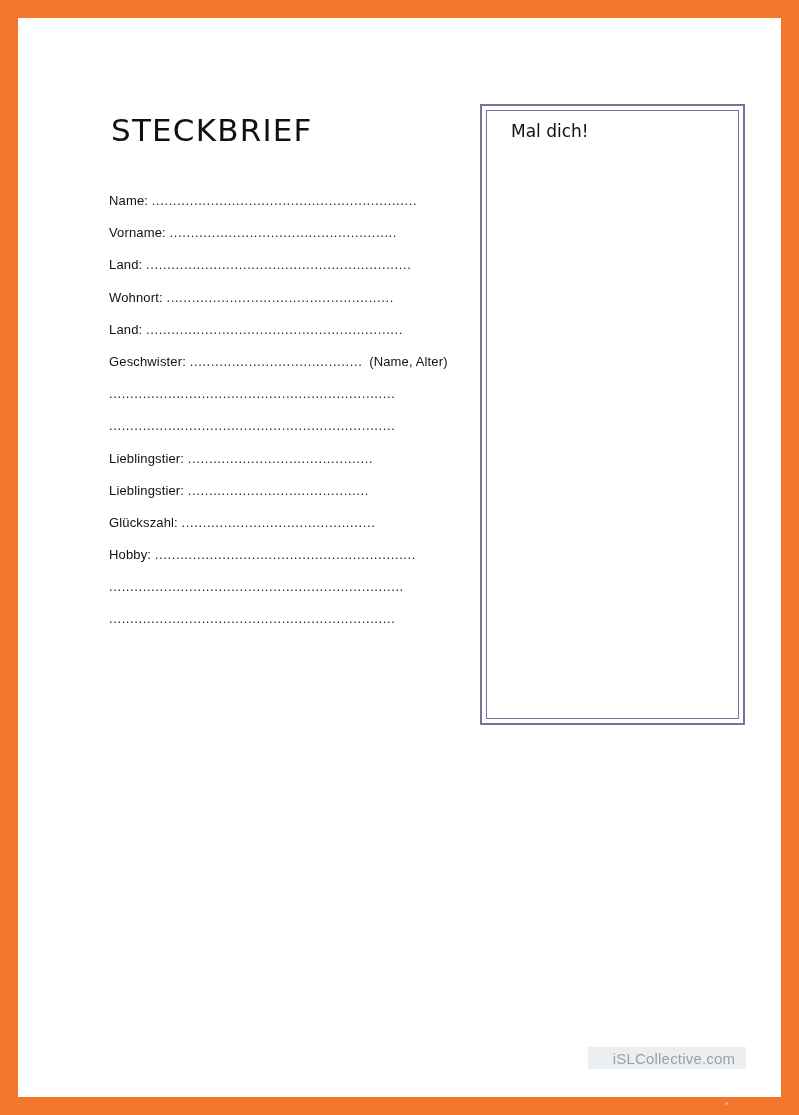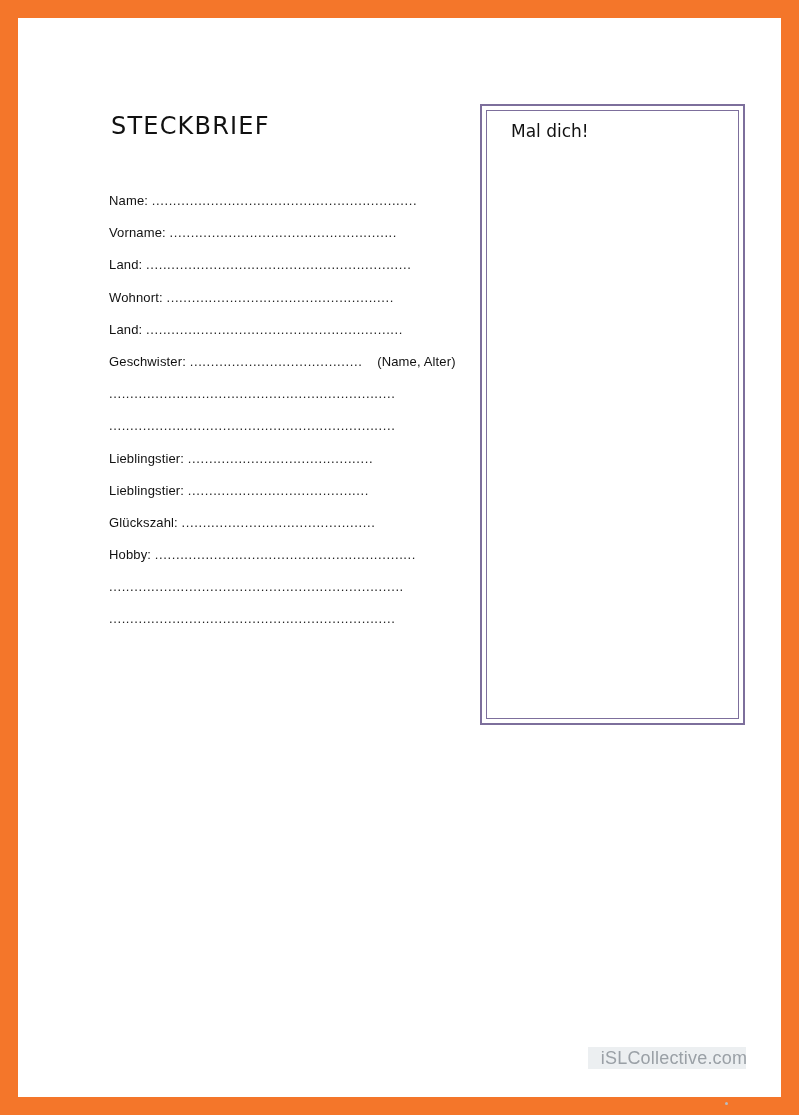--- a/index.html
+++ b/index.html
@@ -33,21 +33,21 @@
     background: #ffffff;
     box-sizing: border-box;
   }
 
   
   .title {
     position: absolute;
     left: 93px;
     top: 94px;
     font-family: "DejaVu Sans", sans-serif;
-    font-size: 24px;
+    font-size: 31px;
     letter-spacing: 1.2px;
     color: #111111;
     font-weight: 400;
     white-space: nowrap;
   }
 
   
   .fields {
     position: absolute;
     left: 91px;
@@ -67,21 +67,21 @@
   }
   .field-label {
     color: #111111;
   }
   .dots {
     color: #222222;
     letter-spacing: 0.6px;
   }
   .suffix {
     color: #111111;
-    margin-left: 11px;
+    margin-left: 3px;
   }
 
   
   .draw-box-outer {
     position: absolute;
     left: 462px;
     top: 86px;
     width: 265px;
     height: 621px;
     border: 2px solid #7d6f9c;
@@ -115,21 +115,21 @@
     top: 1029px;
     width: 158px;
     height: 22px;
     background: #eceff1;
     display: flex;
     align-items: center;
     justify-content: center;
   }
   .watermark-text {
     font-family: "Liberation Sans", sans-serif;
-    font-size: 18px;
+    font-size: 15px;
     color: #9aa0a6;
     letter-spacing: 0.2px;
     white-space: nowrap;
     padding-left: 14px;
   }
   .watermark-text .accent {
     color: #9aa0a6;
   }
   .corner-dot {
     position: absolute;

